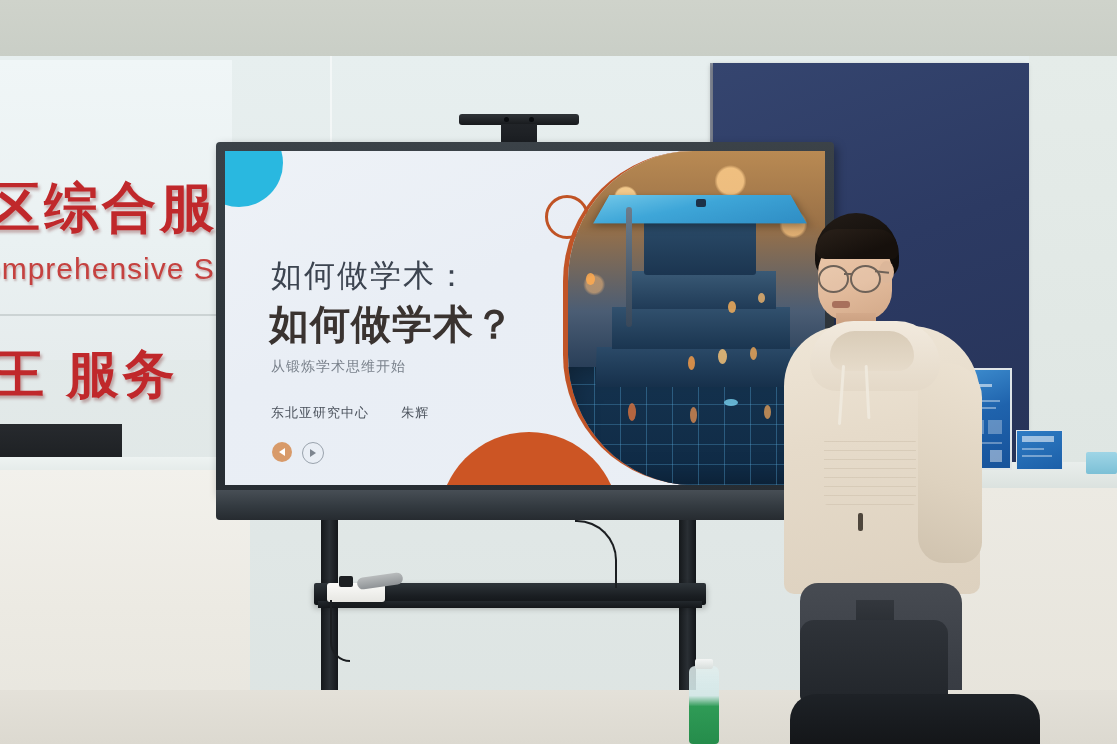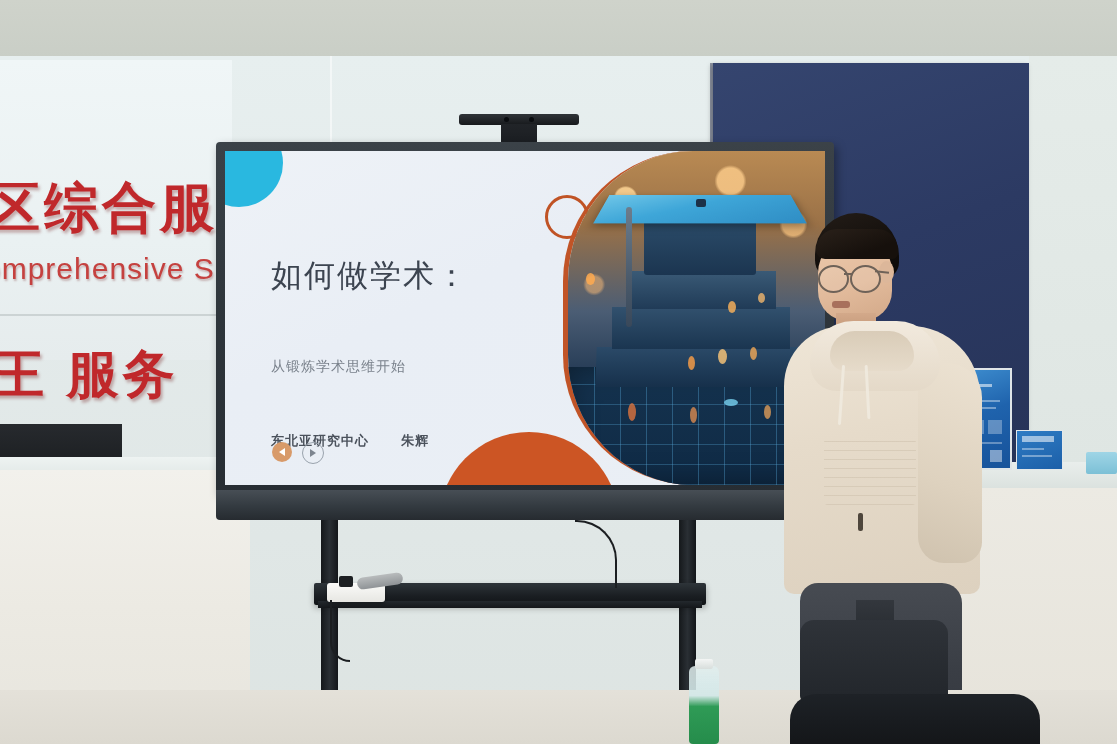--- a/index.html
+++ b/index.html
@@ -128,21 +128,21 @@
     background:linear-gradient(180deg,#6d7d8d 0%,#4a5a6b 60%,#39485a 100%);
     border-radius:3px;}
   .bokeh{position:absolute;border-radius:50%;}
   .slide-pretitle{position:absolute;left:46px;top:104px;font-size:31px;
     color:#3c4450;letter-spacing:2px;}
   .slide-title{position:absolute;left:44px;top:146px;font-size:40px;
     font-weight:bold;color:#3a3330;letter-spacing:1px;}
   .slide-sub{position:absolute;left:46px;top:207px;font-size:14px;
     color:#7a828c;letter-spacing:1px;}
   .slide-author{position:absolute;left:46px;top:253px;font-size:13px;
-    color:#4b525c;font-weight:bold;letter-spacing:1px;margin-top:28px;}
+    color:#4b525c;font-weight:normal;letter-spacing:1px;}
   .nav-prev{position:absolute;left:47px;top:291px;width:20px;height:20px;
     border-radius:50%;background:#d89a69;display:flex;align-items:center;
     justify-content:center;}
   .nav-next{position:absolute;left:77px;top:291px;width:20px;height:20px;
     border-radius:50%;border:1px solid #9aa3ad;display:flex;align-items:center;
     justify-content:center;background:transparent;}
   .tri-left{width:0;height:0;border-top:4px solid transparent;
     border-bottom:4px solid transparent;border-right:6px solid #fff;}
   .tri-right{width:0;height:0;border-top:4px solid transparent;
     border-bottom:4px solid transparent;border-left:6px solid #7d858f;}
@@ -307,20 +307,21 @@
         <div class="bokeh" style="left:120px;top:205px;width:7px;height:14px;background:rgba(255,160,70,.8);"></div>
         <div class="bokeh" style="left:150px;top:198px;width:9px;height:15px;background:rgba(255,200,120,.8);"></div>
         <div class="bokeh" style="left:182px;top:196px;width:7px;height:13px;background:rgba(255,175,85,.75);"></div>
         <div class="bokeh" style="left:60px;top:252px;width:8px;height:18px;background:rgba(235,120,60,.75);"></div>
         <div class="bokeh" style="left:122px;top:256px;width:7px;height:16px;background:rgba(245,150,80,.7);"></div>
         <div class="bokeh" style="left:156px;top:248px;width:14px;height:7px;background:rgba(120,210,240,.8);"></div>
         <div class="bokeh" style="left:196px;top:254px;width:7px;height:14px;background:rgba(250,170,90,.7);"></div>
       </div>
 
       <div class="slide-pretitle">如何做学术：</div>
+      <div class="slide-title">如何做学术？</div>
       <div class="slide-sub">从锻炼学术思维开始</div>
       <div class="slide-author">
         <span>东北亚研究中心</span>
         &nbsp;&nbsp;&nbsp;&nbsp;&nbsp;
         <span>朱辉</span>
       </div>
 
       <div class="nav-prev">
         <span class="tri-left"></span>
       </div>

